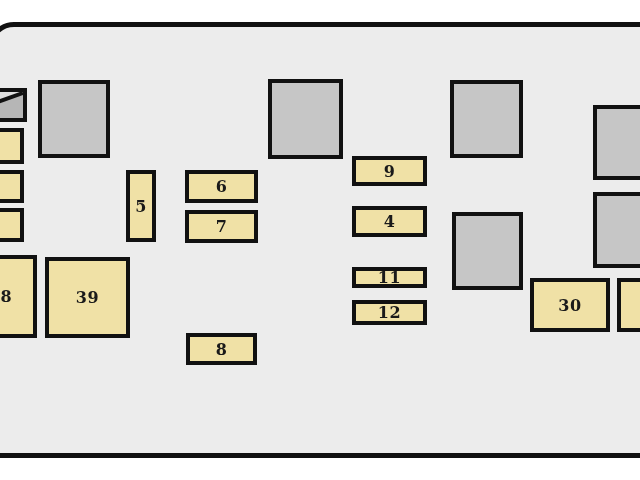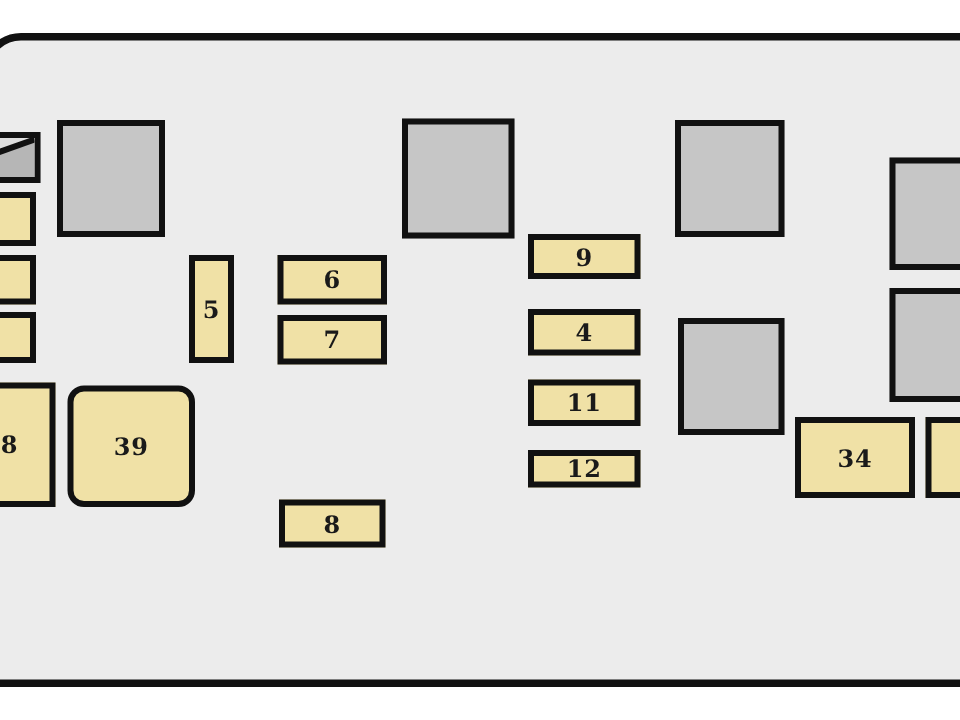--- a/index.html
+++ b/index.html
@@ -47,21 +47,21 @@
 
   <div class="fuse" style="left:-10px;top:128px;width:34px;height:36px;"></div>
   <div class="fuse" style="left:-10px;top:170px;width:34px;height:33px;"></div>
   <div class="fuse" style="left:-10px;top:208px;width:34px;height:34px;"></div>
 
   <div class="fuse" style="left:126px;top:170px;width:30px;height:72px;">5</div>
   <div class="fuse" style="left:185px;top:170px;width:73px;height:33px;">6</div>
   <div class="fuse" style="left:185px;top:210px;width:73px;height:33px;">7</div>
   <div class="fuse" style="left:352px;top:156px;width:75px;height:30px;">9</div>
   <div class="fuse" style="left:352px;top:206px;width:75px;height:31px;">4</div>
-  <div class="fuse" style="left:352px;top:253px;width:75px;height:31px;">11</div>
+  <div class="fuse" style="left:352px;top:267px;width:75px;height:21px;">11</div>
   <div class="fuse" style="left:352px;top:300px;width:75px;height:25px;">12</div>
   <div class="fuse" style="left:-36px;top:255px;width:73px;height:83px;">38</div>
-  <div class="fuse" style="left:45px;top:257px;width:85px;height:81px;border-radius:11px;">39</div>
+  <div class="fuse" style="left:45px;top:257px;width:85px;height:81px;">39</div>
   <div class="fuse" style="left:186px;top:333px;width:71px;height:32px;">8</div>
-  <div class="fuse" style="left:530px;top:278px;width:80px;height:54px;">34</div>
+  <div class="fuse" style="left:530px;top:278px;width:80px;height:54px;">30</div>
   <div class="fuse" style="left:617px;top:278px;width:73px;height:54px;"></div>
 
 </div>
 
 </body></html>

